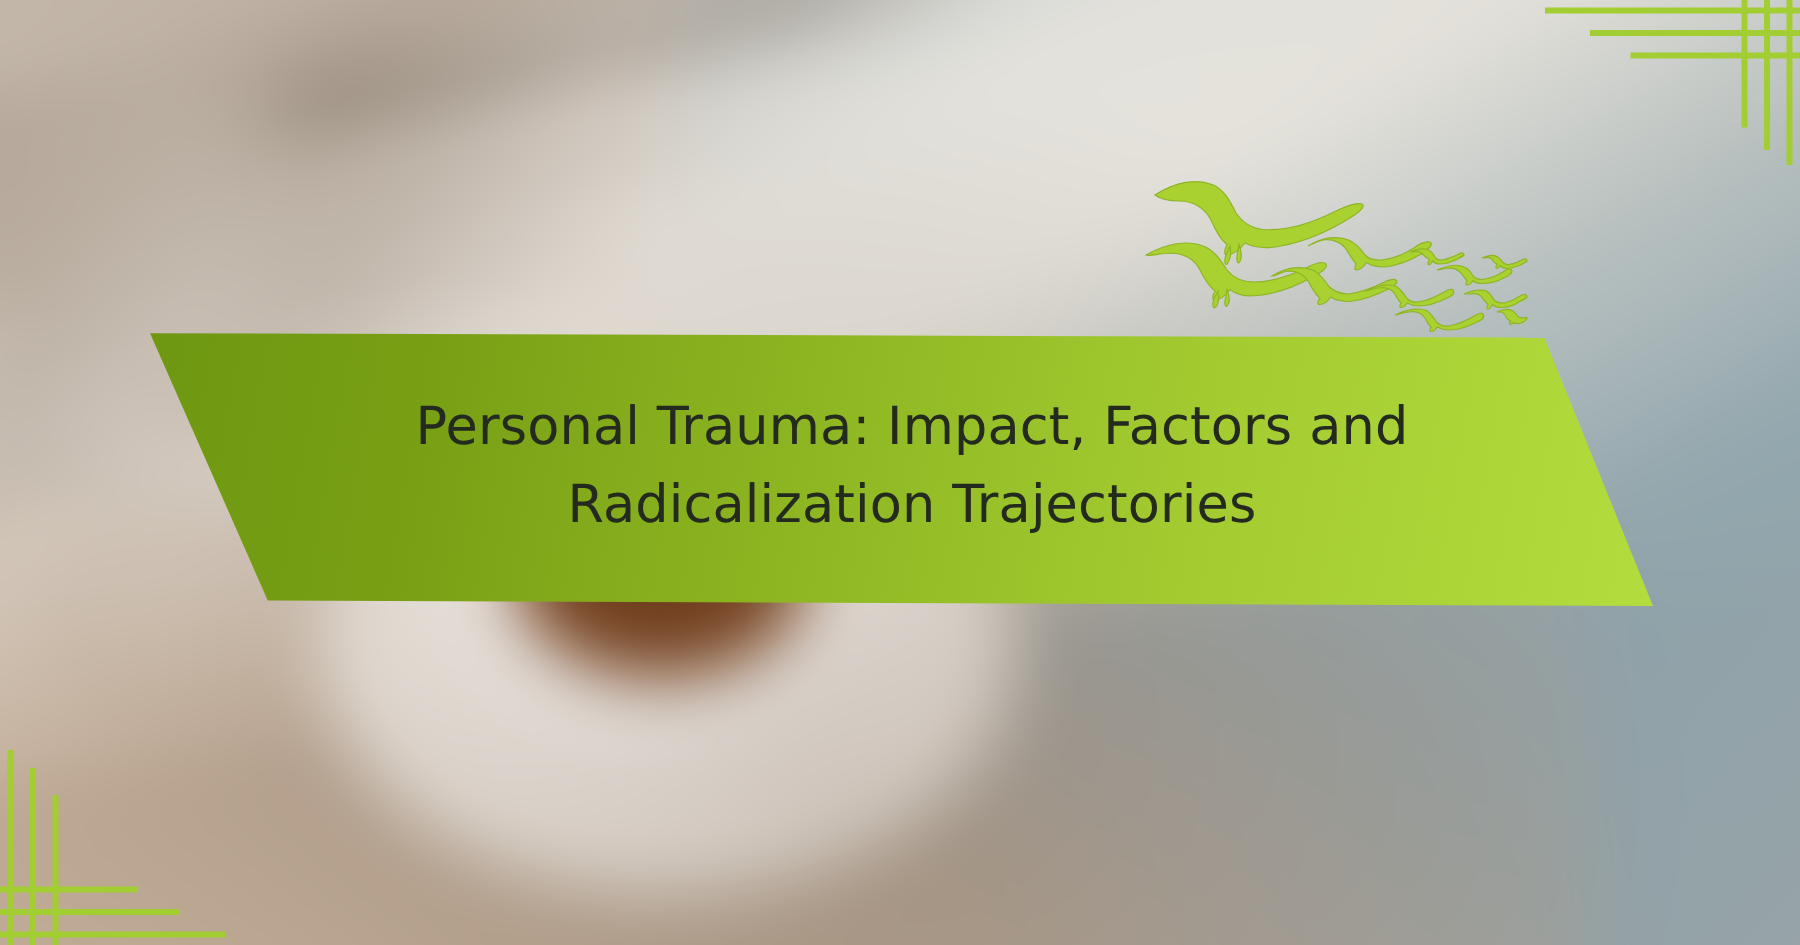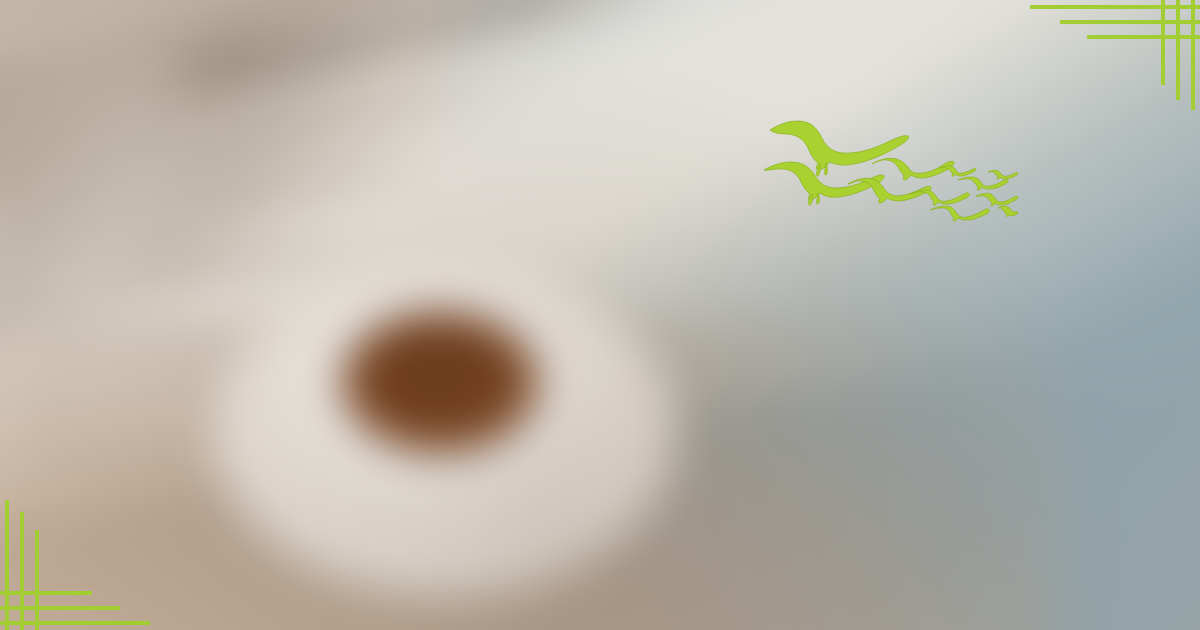--- a/index.html
+++ b/index.html
@@ -305,14 +305,17 @@
 
     <span style="left:0;  bottom:5px;  width:150px; height:4px;"></span>
     <span style="left:0;  bottom:20px; width:120px; height:4px;"></span>
     <span style="left:0;  bottom:35px; width:92px;  height:4px;"></span>
 
     <span style="left:5px;  bottom:0; width:4px; height:130px;"></span>
     <span style="left:20px; bottom:0; width:4px; height:118px;"></span>
     <span style="left:35px; bottom:0; width:4px; height:100px;"></span>
   </div>
 
+  <div id="banner">
+    <h1 id="banner-title">Personal Trauma: Impact, Factors and Radicalization Trajectories</h1>
+  </div>
 
 </div>
 
 </body></html>

